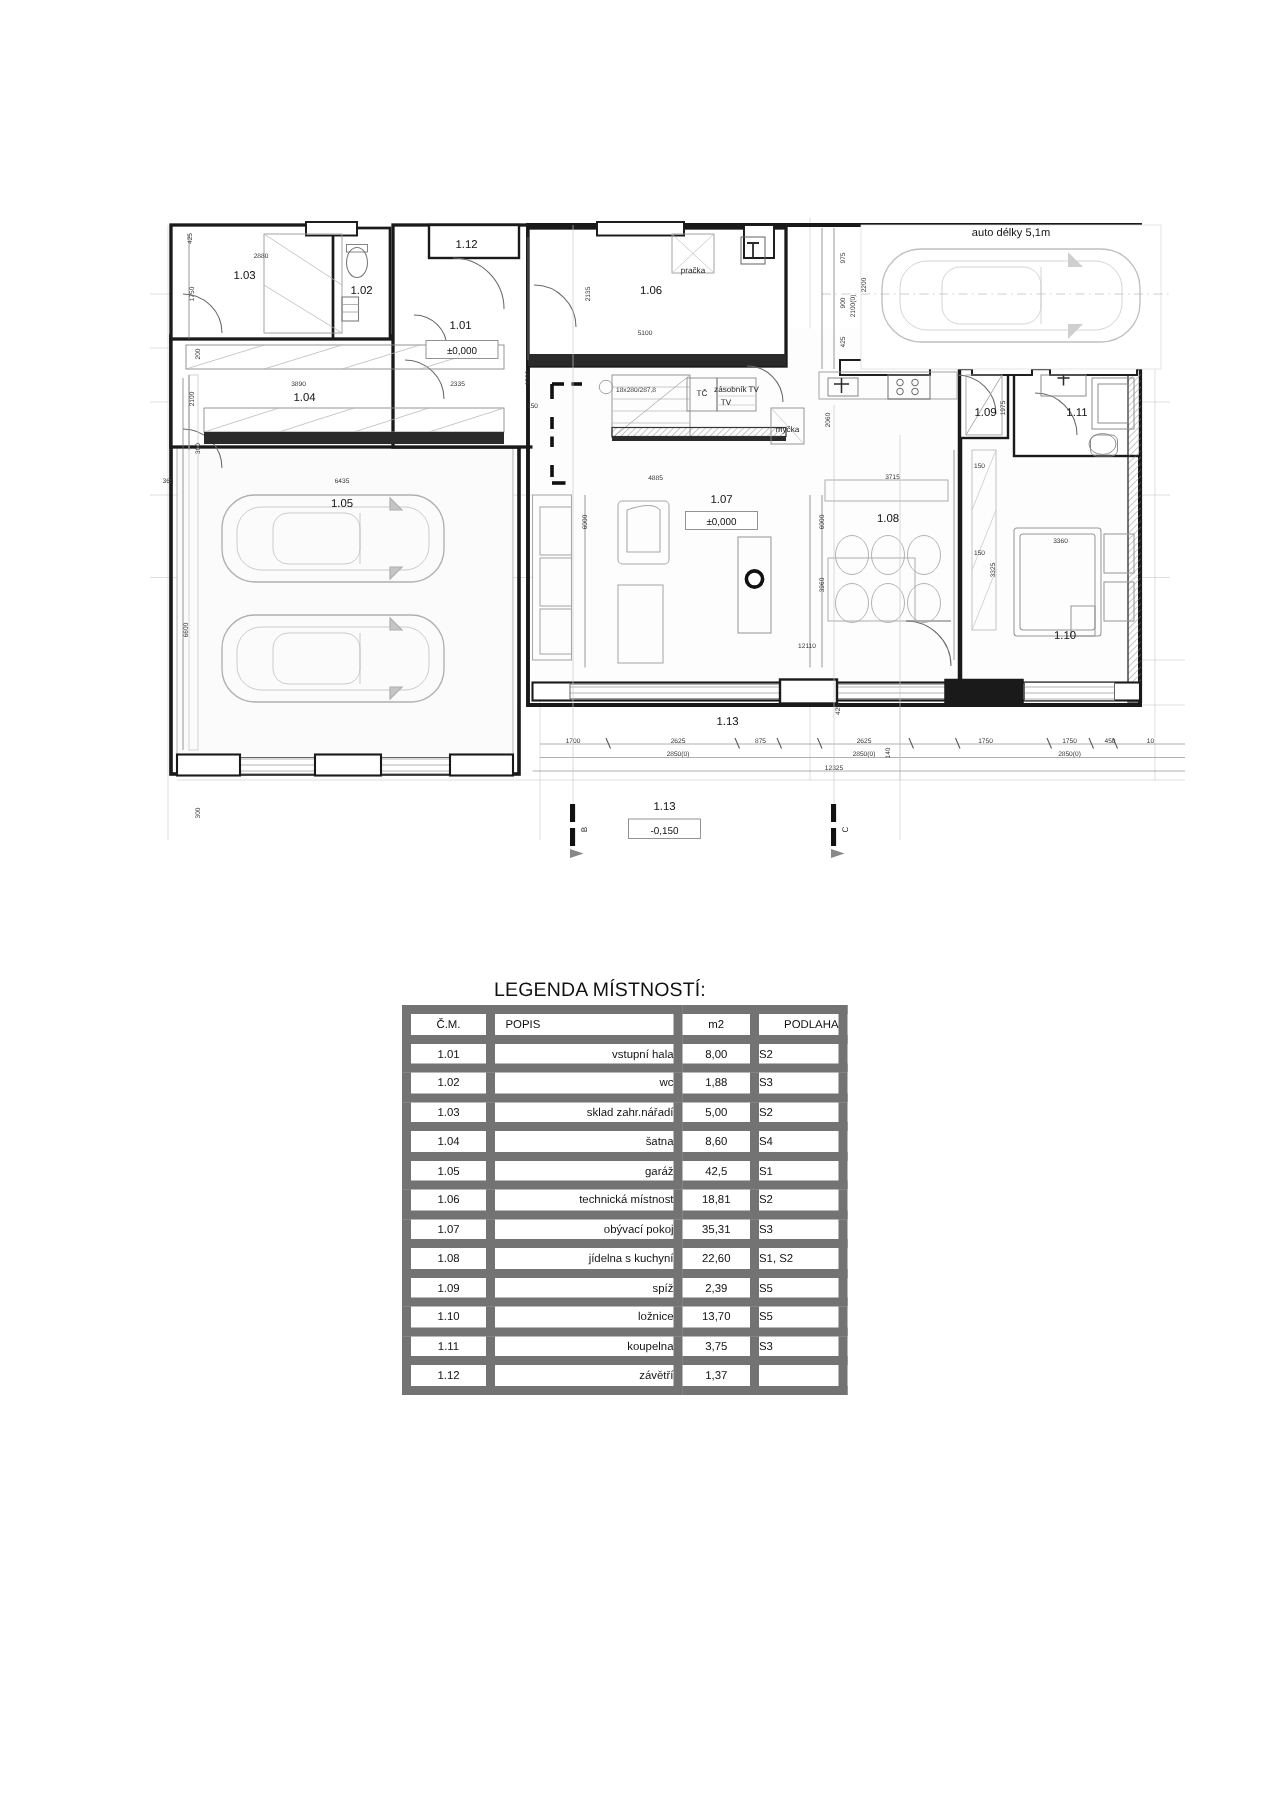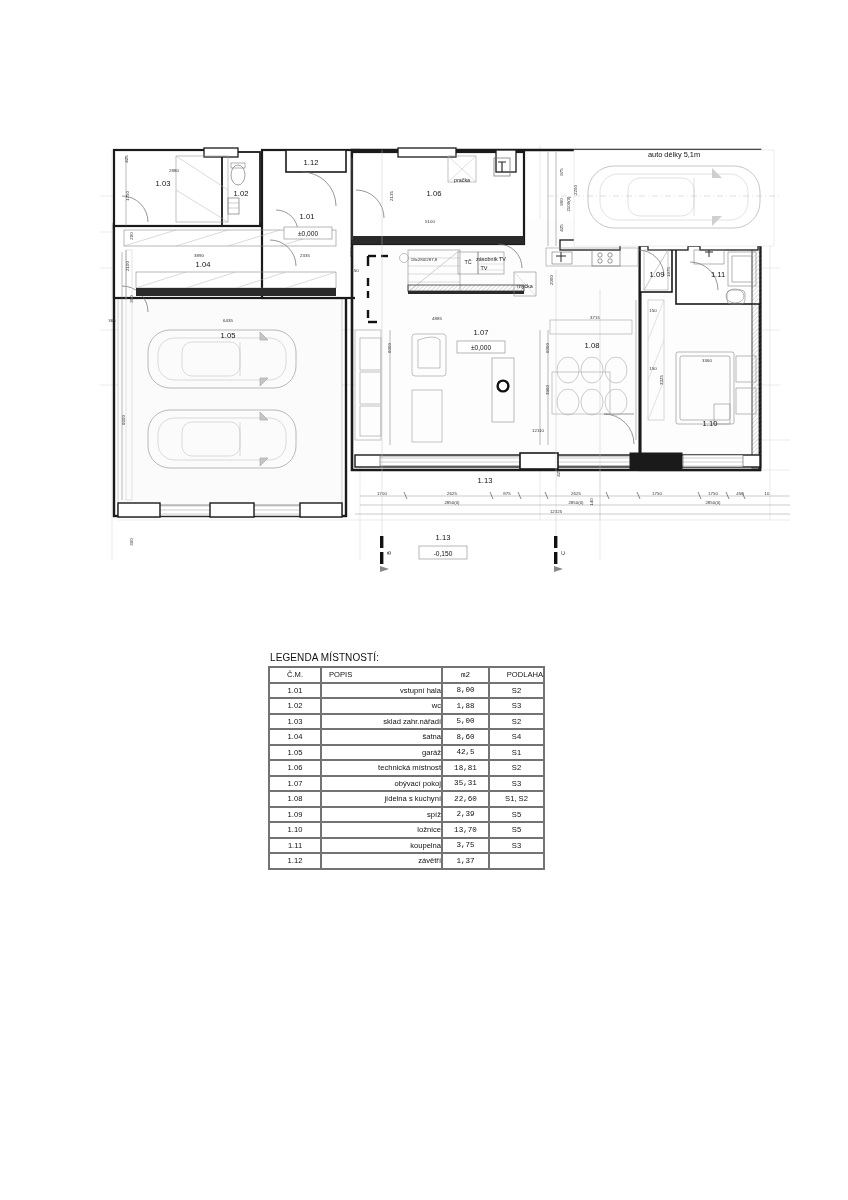--- a/index.html
+++ b/index.html
@@ -5,29 +5,29 @@
   html,body{margin:0;padding:0;background:#ffffff;}
   body{width:848px;height:1200px;position:relative;overflow:hidden;
        font-family:"Liberation Sans","DejaVu Sans",sans-serif;color:#1a1a1a;}
 
   
   #plan{position:absolute;left:0;top:0;width:848px;height:600px;}
   #plan svg{display:block;}
 
   
   #legend{position:absolute;left:268px;top:652px;width:262px;}
-  #legend-title{font-size:10px;letter-spacing:.1px;margin:0 0 3px 2px;color:#111;}
+  #legend-title{font-size:13px;letter-spacing:.1px;margin:0 0 3px 2px;color:#111;text-align:center;}
   table.legend{border-collapse:collapse;width:260px;table-layout:fixed;}
   table.legend td,table.legend th{
-      border:2px solid #737373;font-size:7.6px;font-weight:normal;
+      border:6px solid #737373;font-size:7.6px;font-weight:normal;
       height:13.5px;padding:0 0 0 0;color:#111;vertical-align:middle;}
   .c-cm{width:50px;text-align:center;}
   .c-popis{width:112px;text-align:right;padding-left:7px !important;}
-  .c-m2{width:45px;text-align:center;font-family:Liberation Mono, monospace;}
-  .c-pod{width:53px;text-align:center;}
+  .c-m2{width:45px;text-align:center;}
+  .c-pod{width:53px;text-align:left;}
   table.legend thead th{text-align:center;}
   table.legend thead th.c-popis{text-align:left;padding-left:7px !important;}
   table.legend thead th.c-m2{text-align:center;}
   table.legend thead th.c-pod{text-align:right;}
 
   
   .t{font-family:"Liberation Sans","DejaVu Sans",sans-serif;fill:#111;}
   .rm{font-size:7.6px;}       
   .dim{font-size:4.4px;fill:#333;}
   .lbl{font-size:5.4px;fill:#222;}

